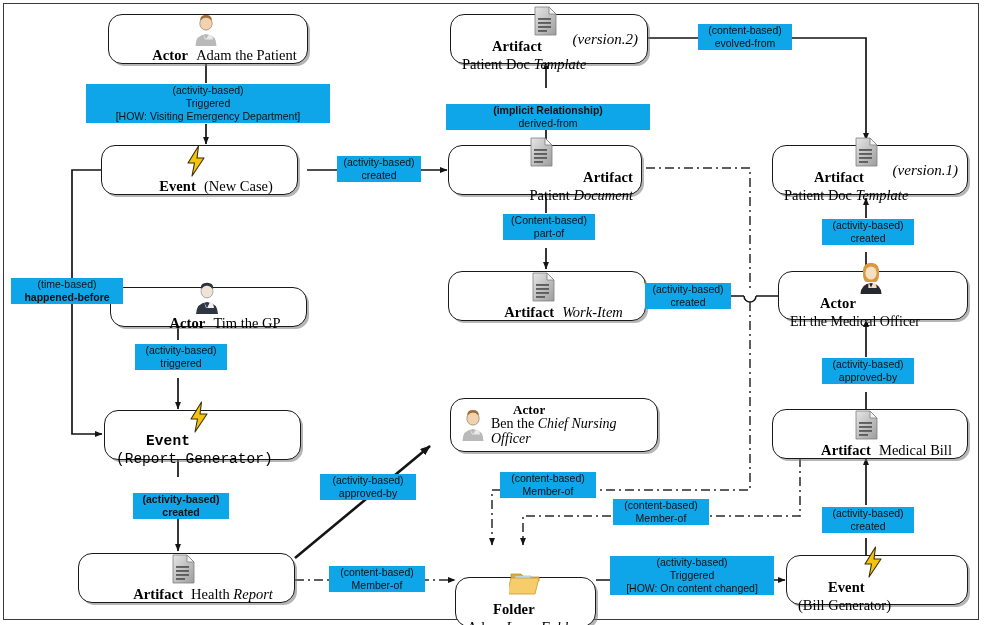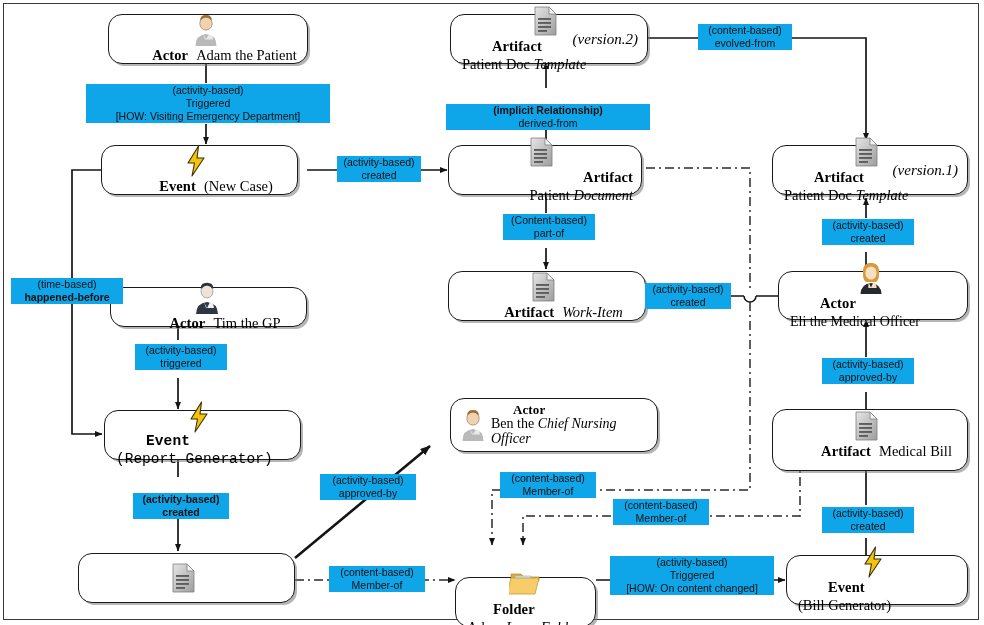--- a/index.html
+++ b/index.html
@@ -258,21 +258,21 @@
         <path d="M4.5 32 q0-11 10.5-12 q10.5 1 10.5 12 z" fill="#b9b9b9"></path>
         <path d="M12 20.5 L15 25 L18 20.5 q4 1 4 5 l-8 0 z" fill="#e9e9e9"></path>
       </svg>
     </span>
     <span class="txt">
       <span class="kind" style="margin-left:22px;">Actor</span>
       <span class="nm"><span>Ben the </span><span class="it">Chief Nursing Officer</span></span>
     </span>
   </div>
 
-  <div class="node stack" style="left:772px;top:409px;width:196px;height:62px;">
+  <div class="node stack" style="left:772px;top:409px;width:196px;height:50px;">
     <span class="ico doc-ico">
       <svg width="28" height="32" viewBox="0 0 28 32">
         <path d="M3 2 h14 l7 7 v21 h-21 z" fill="url(#g1)" stroke="#7d7d7d" stroke-width=".8"></path>
         <path d="M17 2 v7 h7 z" fill="#f4f4f4" stroke="#7d7d7d" stroke-width=".8"></path>
         <g fill="#5d5d5d">
             <rect x="6" y="13" width="13" height="1.9"></rect>
             <rect x="6" y="17" width="13" height="1.9"></rect>
         <rect x="6" y="21" width="13" height="1.9"></rect>
             <rect x="6" y="25" width="9" height="1.9"></rect>
           </g>
@@ -289,20 +289,24 @@
       <svg width="28" height="32" viewBox="0 0 28 32">
         <path d="M3 2 h14 l7 7 v21 h-21 z" fill="url(#g1)" stroke="#7d7d7d" stroke-width=".8"></path>
         <path d="M17 2 v7 h7 z" fill="#f4f4f4" stroke="#7d7d7d" stroke-width=".8"></path>
         <g fill="#5d5d5d">
             <rect x="6" y="13" width="13" height="1.9"></rect>
             <rect x="6" y="17" width="13" height="1.9"></rect>
         <rect x="6" y="21" width="13" height="1.9"></rect>
             <rect x="6" y="25" width="9" height="1.9"></rect>
           </g>
       </svg>
+    </span>
+    <span class="txt">
+      <span class="kind">Artifact</span>
+      <span class="nm"><span>Health </span><span class="it">Report</span></span>
     </span>
   </div>
 
   <div class="node stack" style="left:455px;top:553px;width:141px;height:50px;margin-top:24px;">
     <span class="ico folder-ico">
       <svg width="32" height="30" viewBox="0 0 32 30">
         <path d="M2 6 h10 l3 3 h15 v4 h-28 z" fill="#e0a93a" stroke="#b9862a" stroke-width=".7"></path>
         <path d="M6 8 h16 v9 h-16 z" fill="#cfe6f2" stroke="#8fb8cc" stroke-width=".7"></path>
         <path d="M2 10 h28 l-4 16 h-28 z" fill="#f7cd6b" stroke="#c49a33" stroke-width=".8"></path>
       </svg>

